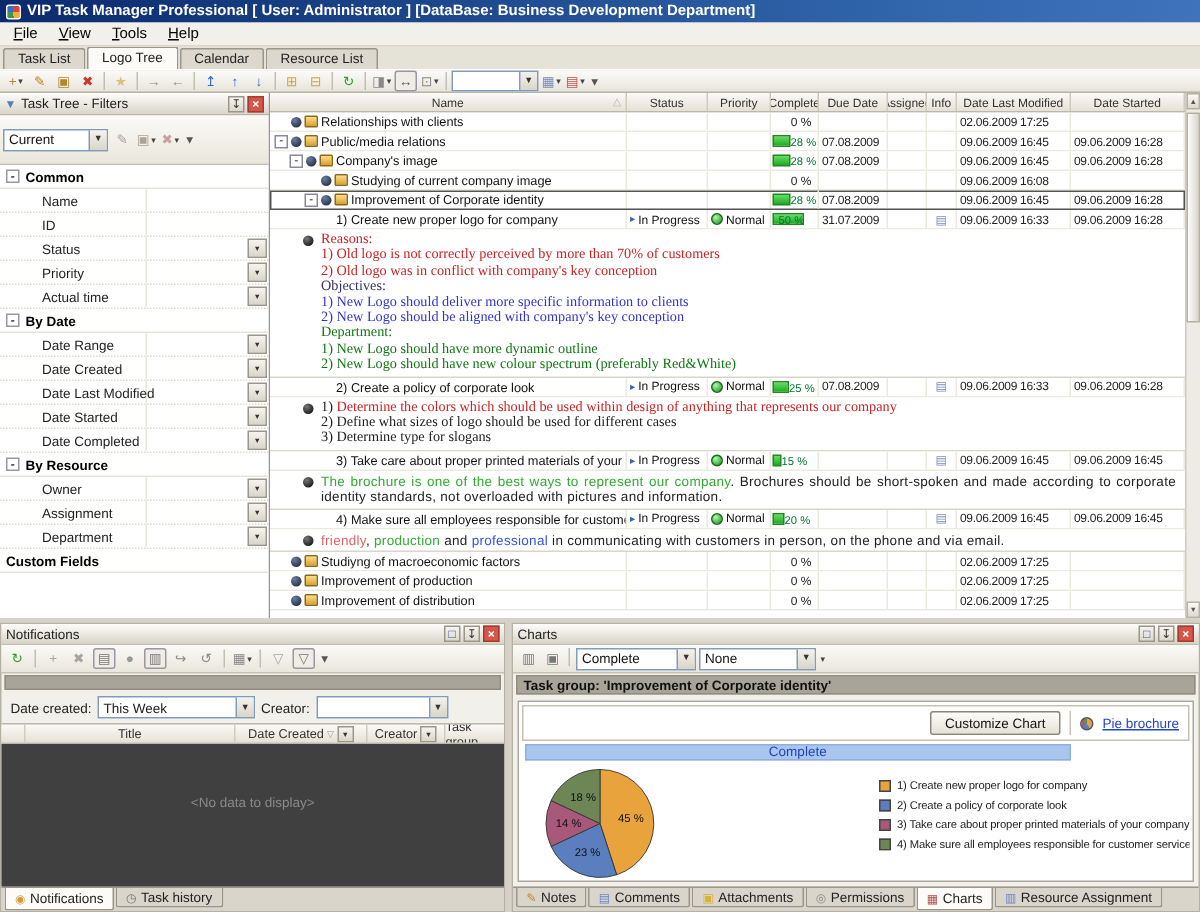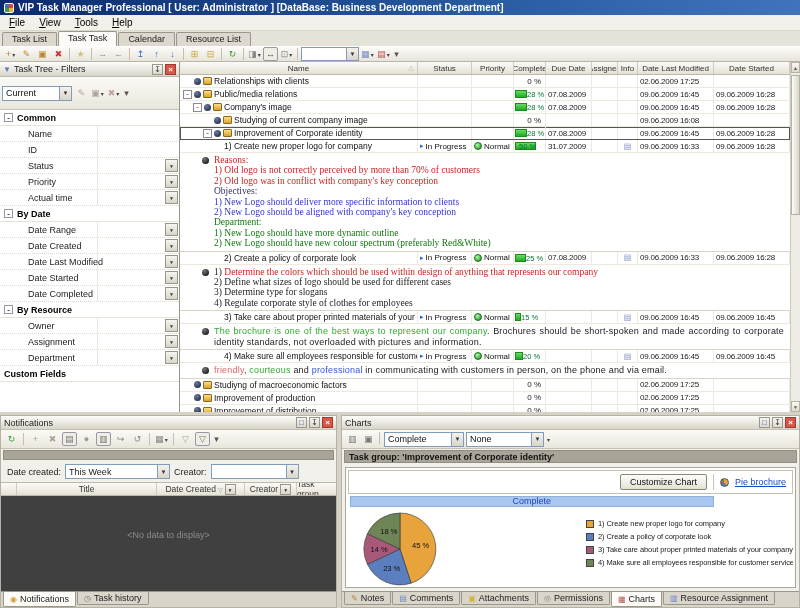--- a/index.html
+++ b/index.html
@@ -170,21 +170,21 @@
 
   <div class="menubar">
       <span class="menu-item"><u>F</u>ile</span>
       <span class="menu-item"><u>V</u>iew</span>
       <span class="menu-item"><u>T</u>ools</span>
       <span class="menu-item"><u>H</u>elp</span>
     </div>
 
   <div class="vtabs">
       <div class="vtab">Task List</div>
-      <div class="vtab active">Task Task</div>
+      <div class="vtab active">Logo Tree</div>
       <div class="vtab">Calendar</div>
       <div class="vtab">Resource List</div>
     </div>
 
   <div class="toolbar">
       <span class="tb-btn">
         <span class="tb-glyph" style="color: rgb(181, 134, 47);">+</span>
         <span class="tb-caret">▾</span>
       </span>
       <span class="tb-btn">
@@ -579,21 +579,20 @@
             <div class="g-cell date-cell col-8">
               <span>09.06.2009 16:28</span>
             </div>
           </div>
           <div class="note-row serif">
             <span class="note-bullet"></span>
             <div class="note-lines">
               <div class="note-line"><span class="nc-black">1) </span><span class="nc-red">Determine the colors which should be used within design of anything that represents our company</span></div>
               <div class="note-line"><span class="nc-black">2) Define what sizes of logo should be used for different cases</span></div>
               <div class="note-line"><span class="nc-black">3) Determine type for slogans</span></div>
-              <div class="note-line"><span class="nc-black">4) Regulate corporate style of clothes for employees</span></div>
             </div>
           </div>
           <div class="g-row">
             <div class="g-cell col-0 name-cell" style="padding-left: 44px;">
               <span class="nm">3) Take care about proper printed materials of your company</span>
             </div>
             <div class="g-cell col-1 status-cell">
               <span class="st-ic">▸</span>
               <span>In Progress</span>
             </div>
@@ -647,21 +646,21 @@
             <div class="g-cell date-cell col-7">
               <span>09.06.2009 16:45</span>
             </div>
             <div class="g-cell date-cell col-8">
               <span>09.06.2009 16:45</span>
             </div>
           </div>
           <div class="note-row sans">
             <span class="note-bullet"></span>
             <div class="note-lines">
-              <div class="note-line"><span class="nc-salmon">friendly</span><span class="nc-black">, </span><span class="nc-lgreen">courteous</span><span class="nc-black"> and </span><span class="nc-lblue">professional</span><span class="nc-black"> in communicating with customers in person, on the phone and via email.</span></div>
+              <div class="note-line"><span class="nc-salmon">friendly</span><span class="nc-black">, </span><span class="nc-lgreen">production</span><span class="nc-black"> and </span><span class="nc-lblue">professional</span><span class="nc-black"> in communicating with customers in person, on the phone and via email.</span></div>
             </div>
           </div>
           <div class="g-row">
             <div class="g-cell col-0 name-cell" style="padding-left: 3px;">
               <span class="exp empty"></span>
               <span class="bullet"></span>
               <span class="gfold"></span>
               <span class="nm">Studiyng of macroeconomic factors</span>
             </div>
             <div class="g-cell col-1 status-cell"></div>

